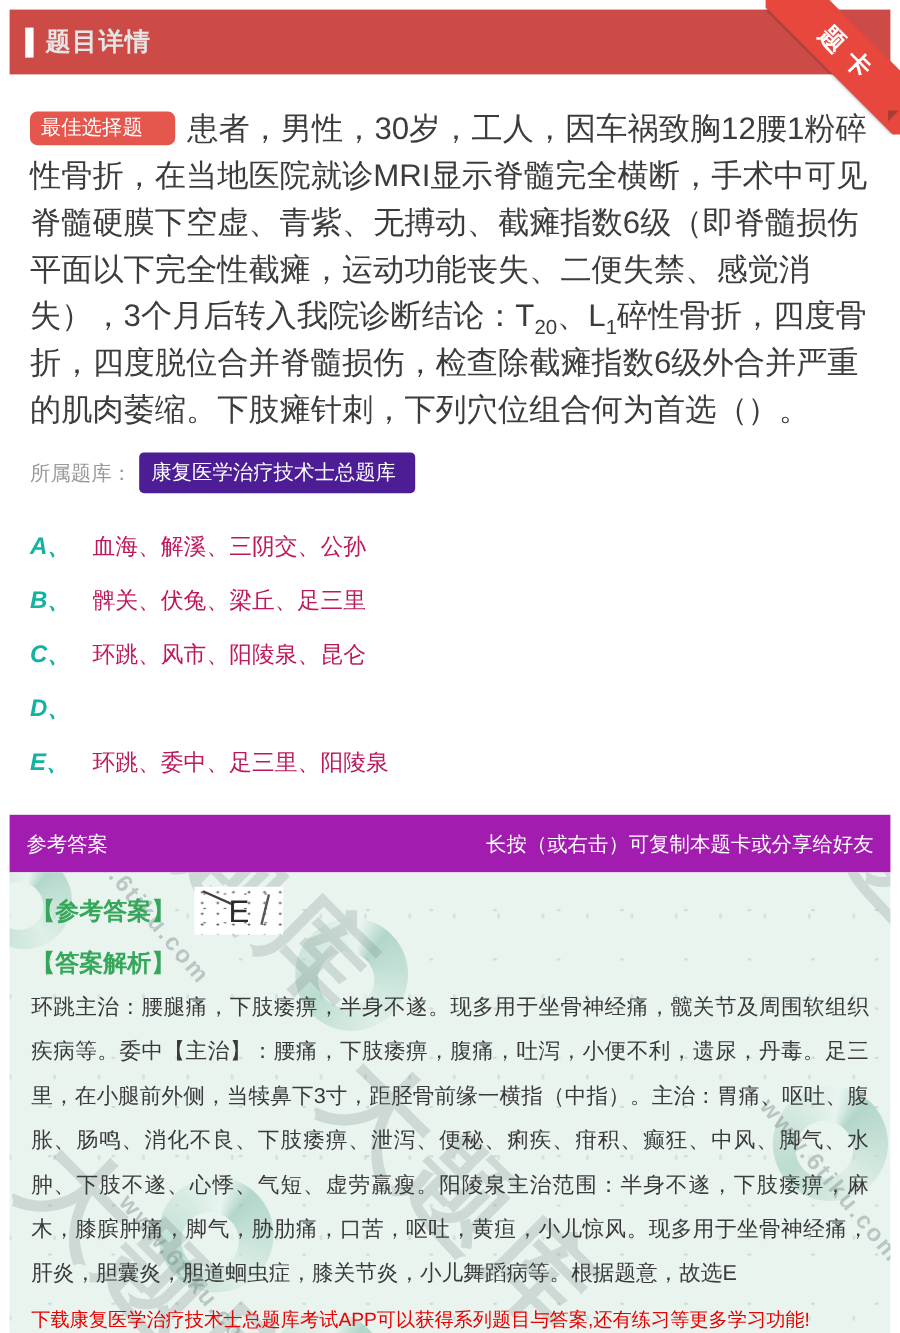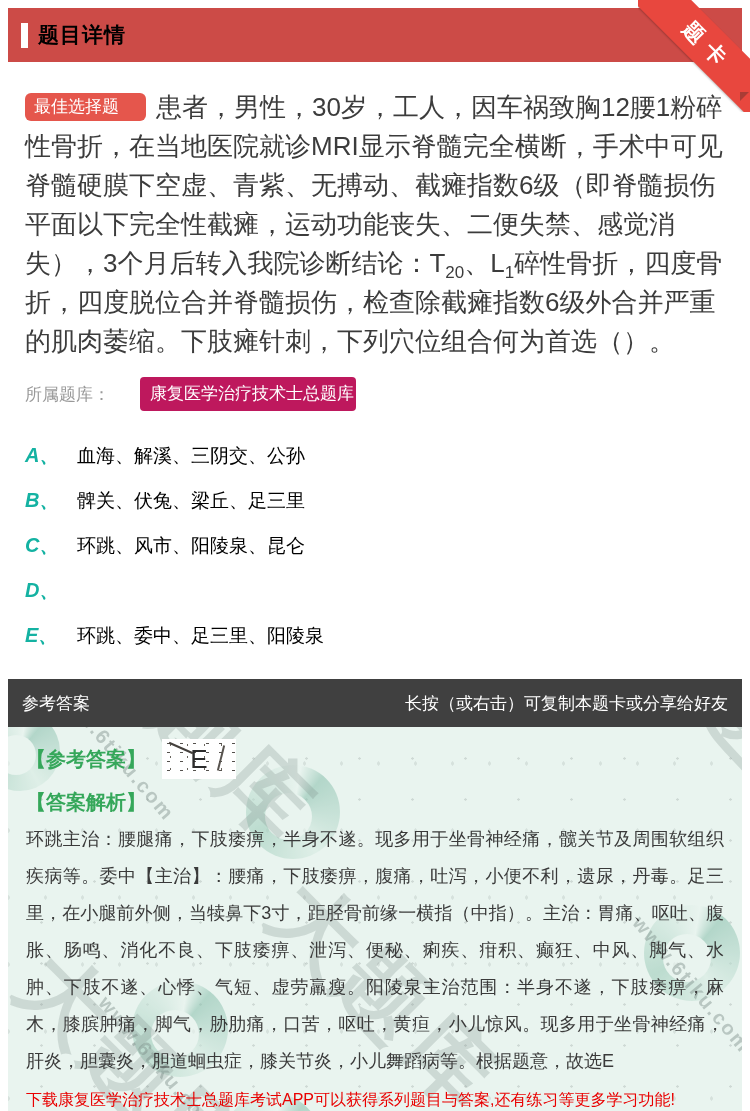--- a/index.html
+++ b/index.html
@@ -6,21 +6,21 @@
   body {
     width:750px; height:1111px; position:relative; overflow:hidden;
     background:#ffffff; font-family:"Liberation Sans", sans-serif;
   }
   
   .header {
     position:relative; margin:8px 8px 0 8px; height:54px;
     background:#cc4b47; display:flex; align-items:center;
   }
   .accent-bar { width:7px; height:25px; background:#fff; margin-left:13px; }
-  .page-title { color:#000000; font-size:21px; font-weight:bold; margin-left:10px; letter-spacing:1px; }
+  .page-title { color:#e5e5e5; font-size:21px; font-weight:bold; margin-left:10px; letter-spacing:1px; }
 
   
   .ribbon-wrap { position:absolute; top:0; right:0; width:112px; height:112px; overflow:hidden; z-index:6; }
   .ribbon-band {
     position:absolute; top:22px; right:-44px; width:170px;
     transform:rotate(45deg); background:#e8473e;
     color:#fff; text-align:center; font-size:21px; font-weight:bold;
     letter-spacing:9px; padding:7px 0 7px 9px;
     box-shadow:0 1px 2px rgba(0,0,0,.25);
   }
@@ -35,34 +35,34 @@
   }
   .q-tag {
     display:inline-block; background:#e5564c; color:#fff; font-size:17px;
     line-height:1; padding:5px 27px 6px 9px; border-radius:6px;
     vertical-align:4px; margin-right:10px; white-space:nowrap;
   }
   .question sub { font-size:17px; line-height:0; }
 
   
   .bank-row { margin:16px 25px 0 25px; display:flex; align-items:center;
-    font-size:17px; color:#999;gap:24px; }
-  .bank-tag { background:#be185d; color:#fff; padding:5px 2px 6px 10px;
+    font-size:17px; color:#999; }
+  .bank-tag { background:#4c1d95; color:#fff; padding:5px 16px 6px 10px;
     border-radius:4px; margin-left:6px; font-size:17px; cursor:pointer; }
 
   
   .options { margin:22px 25px 0 25px; }
   .option { display:flex; align-items:center; height:45px; }
   .opt-letter { color:#14b2a2; font-style:italic; font-weight:bold;
     font-size:20px; width:52px; flex:0 0 52px; }
-  .opt-text { color:#000000; font-size:19px; }
+  .opt-text { color:#be185d; font-size:19px; }
 
   
   .answer-bar {
-    margin:21px 8px 0 8px; height:48px; background:#404040; color:#fff;
+    margin:21px 8px 0 8px; height:48px; background:#a21caf; color:#fff;
     display:flex; align-items:center; justify-content:space-between;
     padding:0 14px; box-sizing:border-box; font-size:17px;
   }
 
   
   .answer-section {
     margin:0 8px; height:407px; background-color:#e9f4ef;
     position:relative; overflow:hidden;
     padding:12px 18px 0 18px; box-sizing:border-box;
     background-image:

